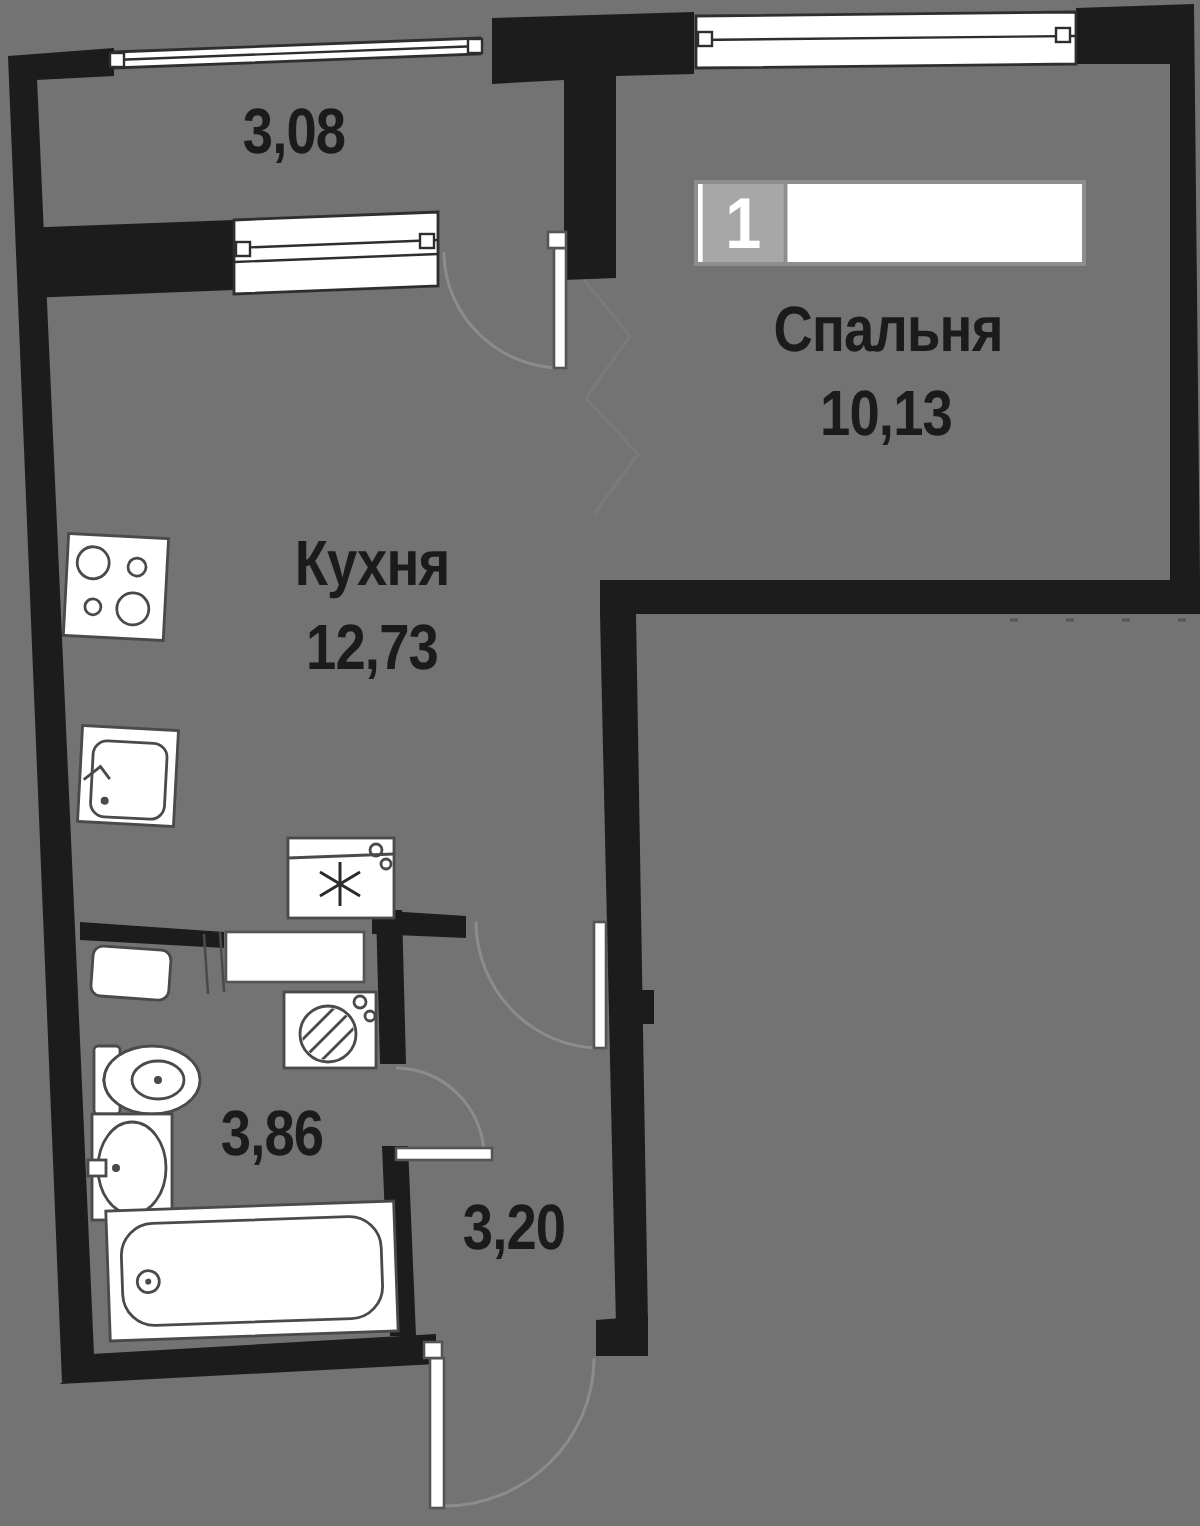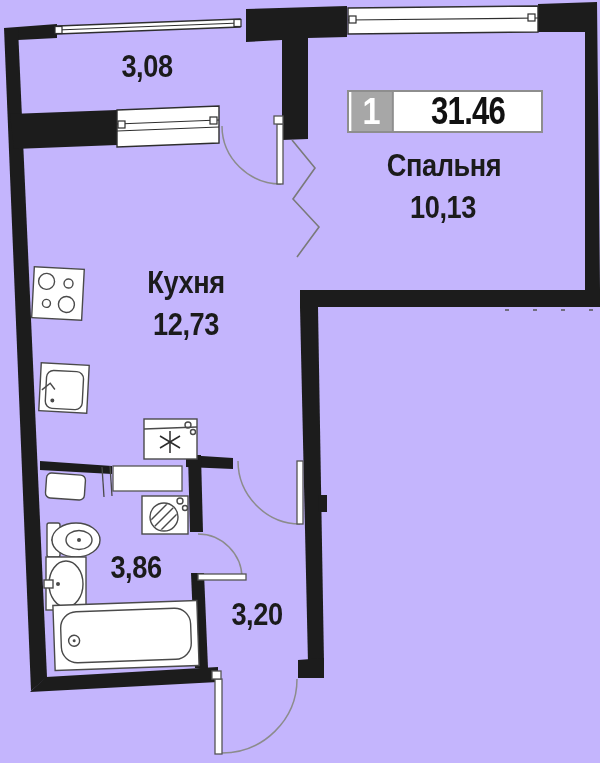--- a/index.html
+++ b/index.html
@@ -1,16 +1,16 @@
 <!DOCTYPE html>
 <html style="--wall: #1c1c1c; --fixture_line: #4a4a4a; --door_arc: #8c8c8c; --text: #1b1b1b; --badge_gray: #a7a7a7; --badge_border: #8e8e8e;"><head>
 <meta charset="utf-8">
 <style>
   html,body{margin:0;padding:0;background:#ffffff;}
-  #stage{position:relative;width:600px;height:763px;background:#c4b5fd;overflow:hidden;
+  #stage{position:relative;width:600px;height:763px;background:#737373;overflow:hidden;
          font-family:"Liberation Sans",sans-serif;}
   #plan-svg{position:absolute;left:0;top:0;}
   .wall{fill:var(--wall,#1c1c1c);stroke:none;}
   .win{fill:#ffffff;stroke:#2e2e2e;stroke-width:1.4;}
   .winline{stroke:#2e2e2e;stroke-width:1.2;fill:none;}
   .cap{fill:#ffffff;stroke:#2e2e2e;stroke-width:1.2;}
   .arc{fill:none;stroke:var(--door_arc,#8c8c8c);stroke-width:1.5;}
   .leaf{fill:#ffffff;stroke:#555555;stroke-width:1.3;}
   .fx{fill:#ffffff;stroke:var(--fixture_line,#4a4a4a);stroke-width:1.4;}
   .fxl{fill:none;stroke:var(--fixture_line,#4a4a4a);stroke-width:1.4;}
@@ -171,23 +171,20 @@
       <rect class="fx" x="61" y="610" width="130" height="51" rx="16"></rect>
       <circle class="fxl" cx="74" cy="639" r="5.5"></circle>
       <circle cx="74" cy="639" r="1.5" fill="#4a4a4a"></circle>
     </g>
   </svg>
 
   <div class="lbl" style="left:147px;top:66px">3,08</div>
 
   <div id="area-badge">
     <div id="badge-left">1</div>
-    <div id="badge-right">
-      <span>31.46</span>
-    </div>
   </div>
 
   <div class="lbl" style="left:444px;top:165px">Спальня</div>
   <div class="lbl" style="left:443px;top:207px">10,13</div>
 
   <div class="lbl" style="left:186px;top:282px">Кухня</div>
   <div class="lbl" style="left:186px;top:324px">12,73</div>
 
   <div class="lbl" style="left:136px;top:567px">3,86</div>
 

